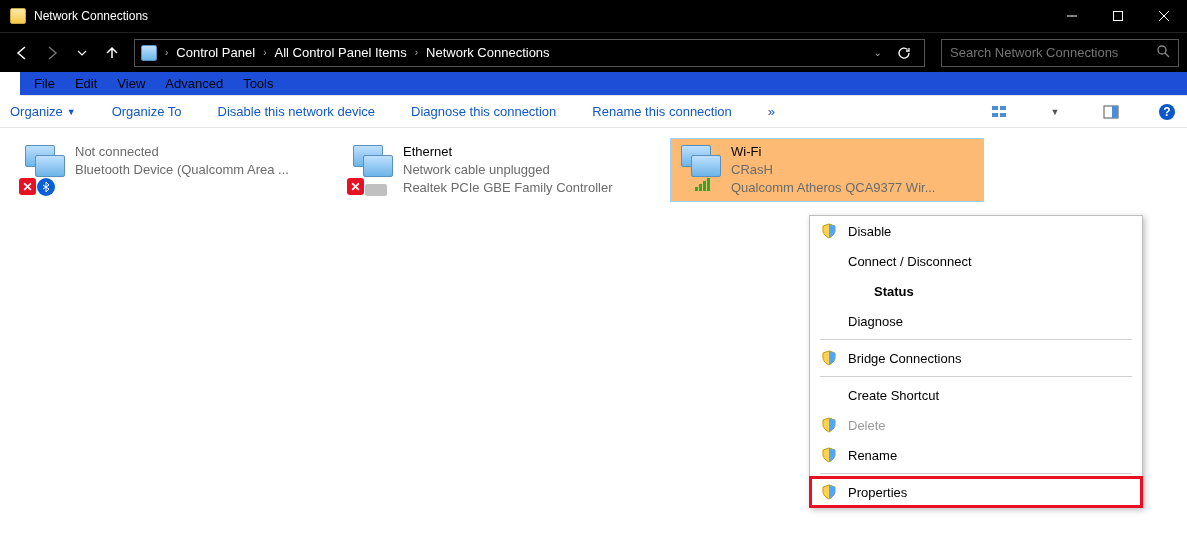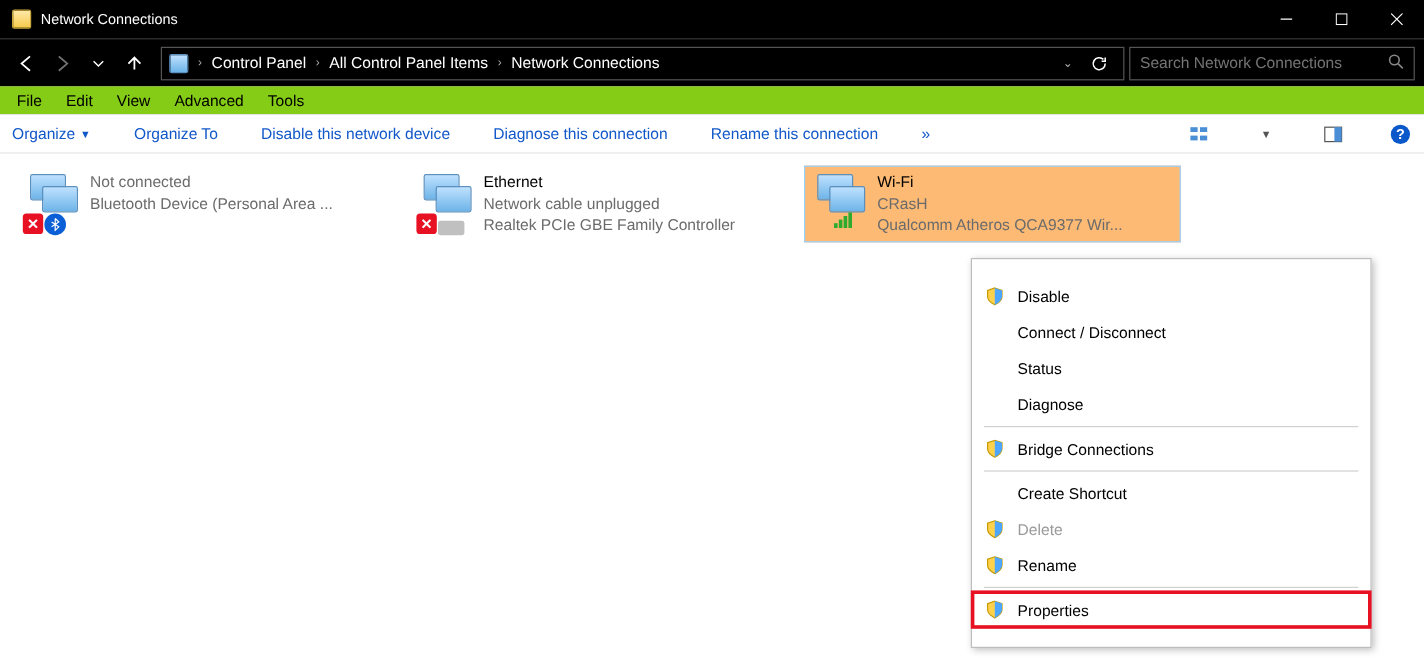--- a/index.html
+++ b/index.html
@@ -12,51 +12,51 @@
   .winbtn { width: 46px; height: 32px; display: flex; align-items: center; justify-content: center; color: #fff; }
 
   
   .addrbar { height: 40px; background: #000; display: flex; align-items: center; padding: 0 8px; gap: 2px; border-top: 1px solid #222;}
   .navbtn { width: 28px; height: 28px; display:flex; align-items:center; justify-content:center; color:#fff; }
   .navbtn.disabled { opacity: .45; }
   .breadcrumb { flex:1; height:28px; border:1px solid #555; display:flex; align-items:center; padding:0 6px; gap:4px; color:#fff; font-size:13px; margin-left:6px;}
   .breadcrumb .bc-icon { width:16px; height:16px; }
   .breadcrumb .chev { color:#aaa; padding:0 4px; font-size:10px;}
   .refresh { width:28px; height:28px; display:flex; align-items:center; justify-content:center; color:#fff; }
-  .searchbox { width:238px; height:28px; border:1px solid #555; display:flex; align-items:center; padding:0 8px; color:#888; font-size:13px; margin-left:2px;}
+  .searchbox { width:238px; height:28px; border:1px solid #555; display:flex; align-items:center; padding:0 8px; color:#888; font-size:13px; margin-left:14px;}
   .searchbox input { background:transparent; border:none; outline:none; color:#888; flex:1; font-size:13px;}
   .searchbox .sicon { margin-left:6px; color:#888; }
 
   
-  .menubar { height: 24px; background:#84cc16; border-bottom:1px solid #e5e5e5; display:flex; align-items:center; padding:0 6px; gap:4px; font-size:13px;}
+  .menubar { height: 24px; background:#1d4ed8; border-bottom:1px solid #e5e5e5; display:flex; align-items:center; padding:0 6px; gap:4px; font-size:13px;margin-left:20px;}
   .menuitem { padding:2px 8px; color:#000; }
 
   
   .toolbar { height: 32px; background:#fff; border-bottom:1px solid #e5e5e5; display:flex; align-items:center; padding:0 10px; gap:36px; font-size:13px; }
   .toolbar .titem { color:#1258c9; display:flex; align-items:center; gap:4px;}
   .toolbar .spacer { flex:1;}
   .toolbar .ricon { width:20px; height:20px; display:flex; align-items:center; justify-content:center; color:#555;}
   .toolbar .help { color:#0a58ca; font-weight:bold;}
 
   
   .content { display:flex; padding:10px 14px; gap:14px; align-items:flex-start;}
   .conn { width:314px; display:flex; gap:8px; padding:4px; border:1px solid transparent;}
   .conn.selected { background:#fdba74; border:1px solid #99d1ff;}
   .conn .cicon { width:48px; height:48px; position:relative; flex-shrink:0;}
   .conn .cname { font-size:13px; color:#000; line-height:18px; white-space:nowrap; overflow:hidden; text-overflow:ellipsis;}
   .conn .csub  { font-size:13px; color:#6b6b6b; line-height:18px; white-space:nowrap; overflow:hidden; text-overflow:ellipsis;}
   .conn .ctext { flex:1; min-width:0;}
 
   
-  .ctxmenu { position:absolute; left:809px; top:215px; width:334px; background:#fff; border:1px solid #bdbdbd; box-shadow:2px 2px 6px rgba(0,0,0,.25); font-size:13px; padding:16px 0;}
+  .ctxmenu { position:absolute; left:809px; top:215px; width:334px; background:#fff; border:1px solid #bdbdbd; box-shadow:2px 2px 6px rgba(0,0,0,.25); font-size:13px; padding:0 0;}
   .ctxitem { height:30px; display:flex; align-items:center; padding:0 12px 0 10px; gap:10px;}
   .ctxitem .shield { width:18px; display:flex; justify-content:center;}
   .ctxitem .lbl { flex:1; color:#000;}
   .ctxitem.disabled .lbl { color:#9a9a9a; }
-  .ctxitem.bold .lbl { font-weight:400;}
+  .ctxitem.bold .lbl { font-weight:700;margin-left:26px;}
   .ctxsep { height:1px; background:#d0d0d0; margin:3px 10px;}
   .ctxitem.highlight { outline:3px solid #e81123; outline-offset:-2px;}
 
   
   .neticon-monitor { position:absolute; left:6px; top:2px; width:30px; height:22px; background:linear-gradient(#bfe1ff,#6db4e8); border:1px solid #5a8fbe; border-radius:2px;}
   .neticon-monitor2 { position:absolute; left:16px; top:12px; width:30px; height:22px; background:linear-gradient(#bfe1ff,#6db4e8); border:1px solid #5a8fbe; border-radius:2px;}
   .overlay-x { position:absolute; left:0px; bottom:-4px; width:17px; height:17px; background:#e81123; border-radius:3px; display:flex; align-items:center; justify-content:center; color:#fff; font-size:12px; font-weight:bold;}
   .overlay-bt { position:absolute; left:18px; bottom:-5px; width:18px; height:18px; background:#0a5fd6; border-radius:50%; display:flex; align-items:center; justify-content:center; color:#fff; font-size:11px;}
   .overlay-plug { position:absolute; left:18px; bottom:-5px; width:22px; height:12px; background:#c0c0c0; border-radius:2px;}
   .overlay-wifi { position:absolute; left:20px; bottom:-4px; }
@@ -193,21 +193,21 @@
         <div class="neticon-monitor2"></div>
       <div class="overlay-x">✕</div>
       <div class="overlay-bt">
         <svg width="10" height="12">
             <path d="M5 1 L5 11 L8 8 L2 4 M5 1 L8 4 L2 8" fill="none" stroke="#fff" stroke-width="1"></path>
           </svg>
       </div>
     </div>
     <div class="ctext">
       <div class="csub">Not connected</div>
-      <div class="csub">Bluetooth Device (Personal Area ...</div>
+      <div class="csub">Bluetooth Device (Qualcomm Area ...</div>
     </div>
   </div>
 
   <div class="conn">
     <div class="cicon">
       <div class="neticon-monitor"></div>
         <div class="neticon-monitor2"></div>
       <div class="overlay-x">✕</div>
       <div class="overlay-plug"></div>
     </div>

